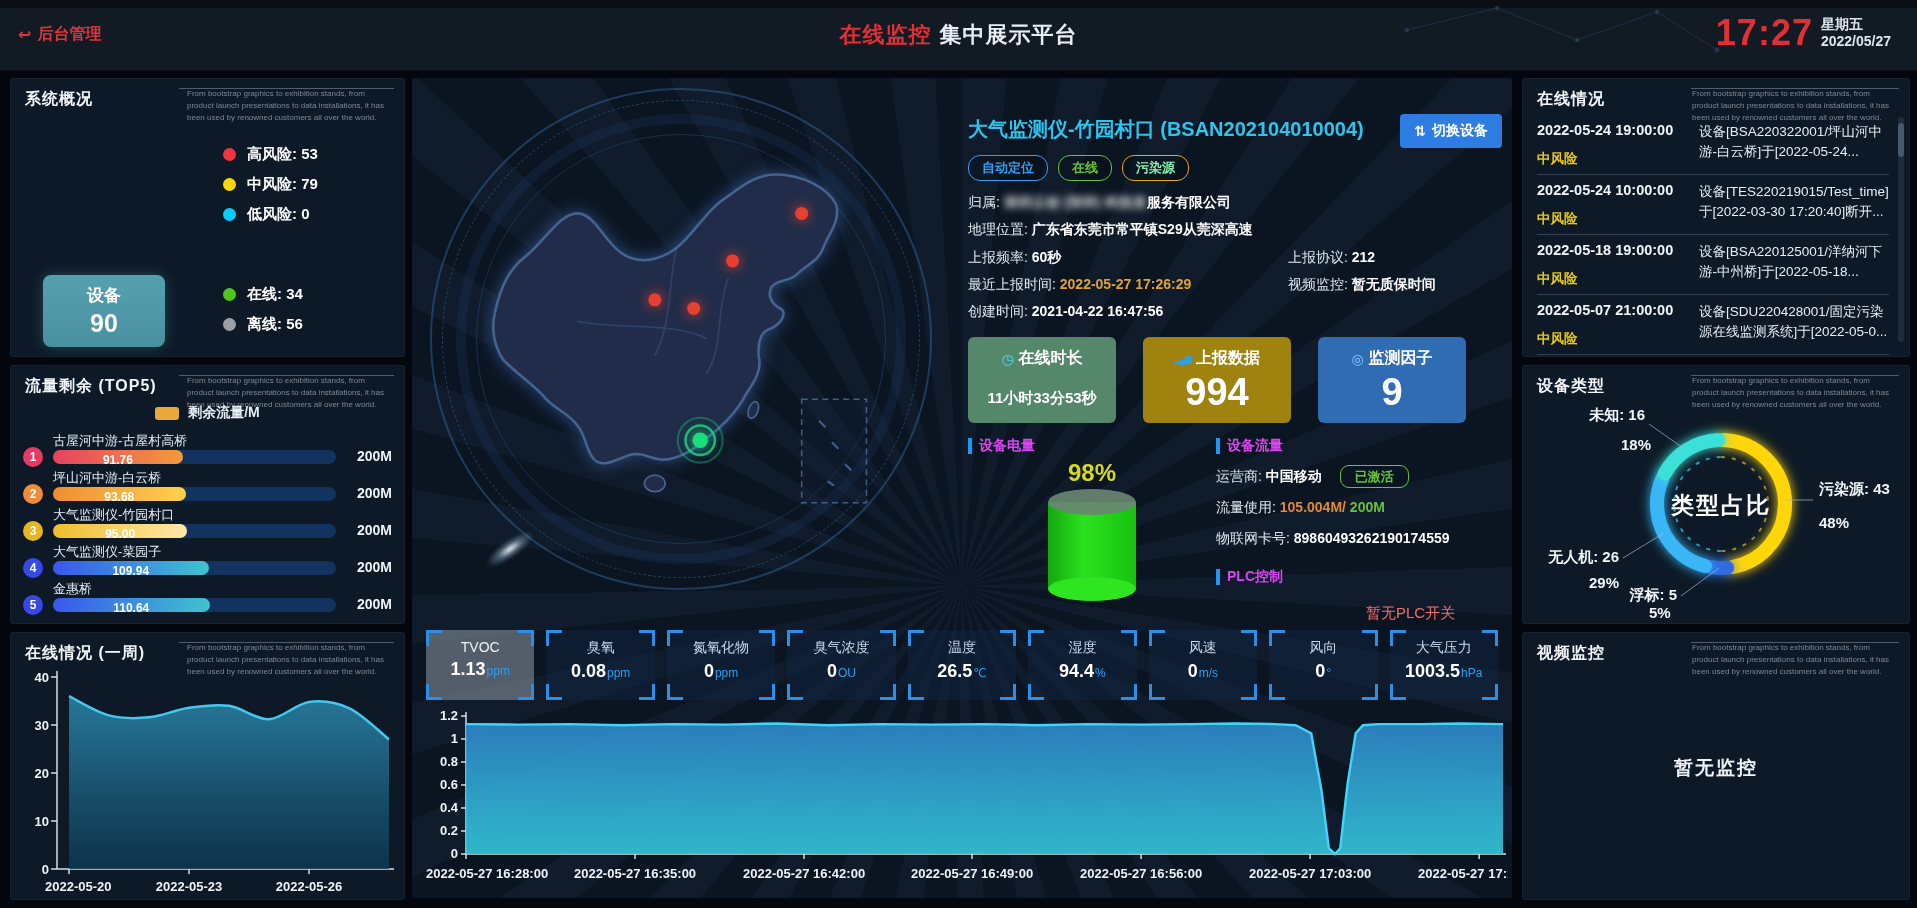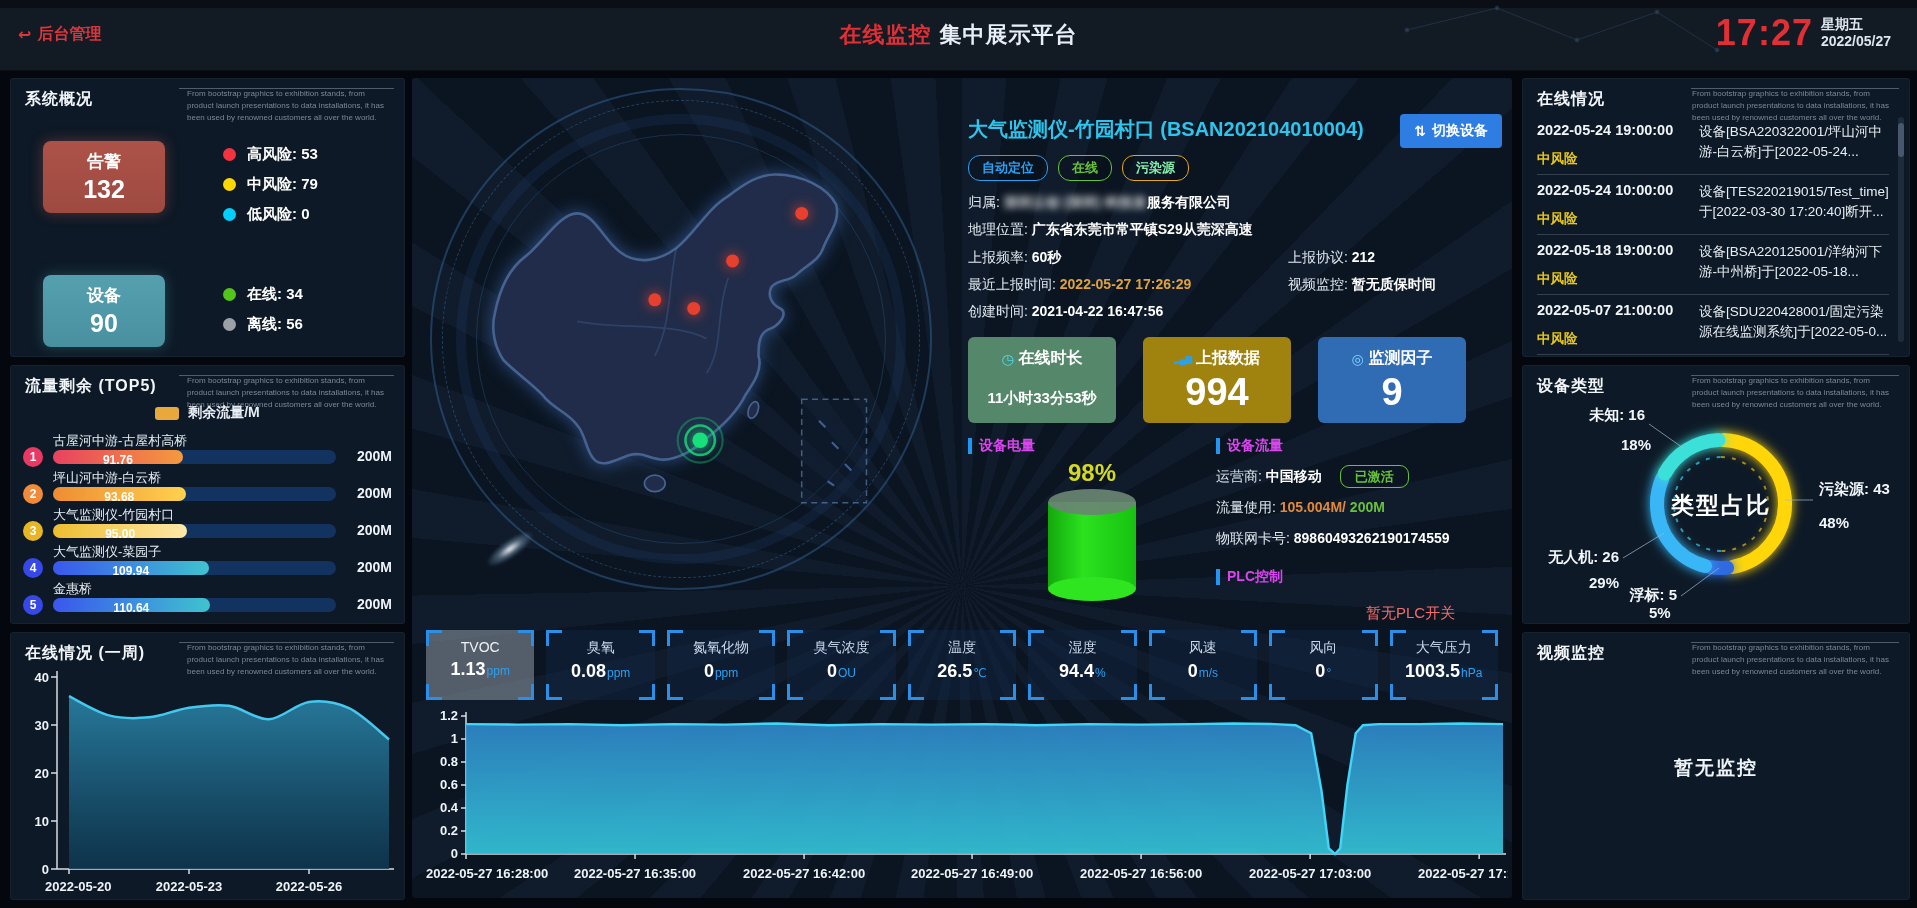--- a/index.html
+++ b/index.html
@@ -153,24 +153,20 @@
     <span class="clock-dw">
       <span>星期五</span>
       <span>2022/05/27</span>
     </span>
   </div>
 </div>
 
 <div class="panel" style="left:10px;top:78px;width:393px;height:277px;">
   <div class="panel-title">系统概况</div>
   <div class="panel-note">From bootstrap graphics to exhibition stands, from product launch presentations to data installations, it has been used by renowned customers all over the world.</div>
-  <div class="sumbox alarm">
-    <div class="sl">告警</div>
-    <div class="sv">132</div>
-  </div>
   <div class="sumbox device">
     <div class="sl">设备</div>
     <div class="sv">90</div>
   </div>
   <div class="lg-wrap" style="top:66px;">
       <div class="lg-row">
         <span class="lg-dot" style="background: rgb(245, 51, 63);"></span>
         <span class="lg-text">高风险: 53</span>
       </div>
       <div class="lg-row">

